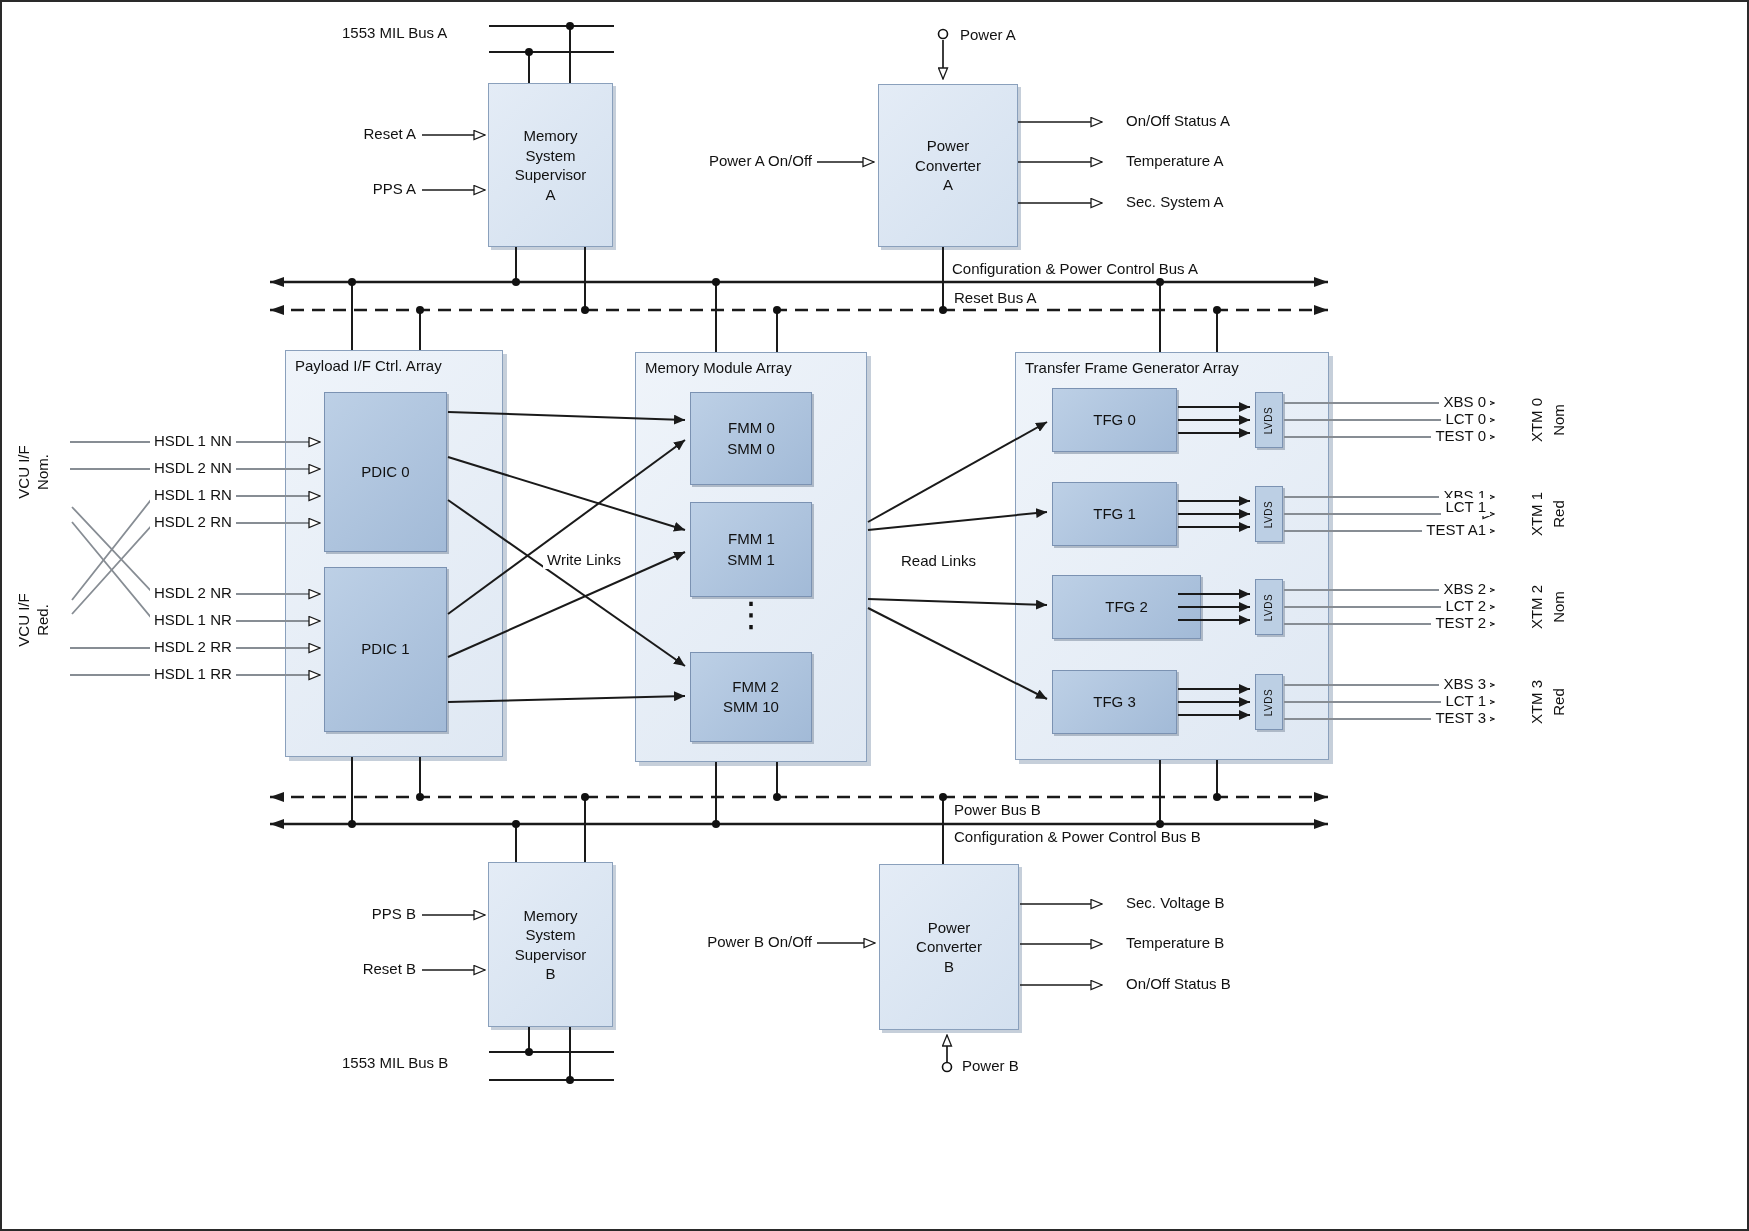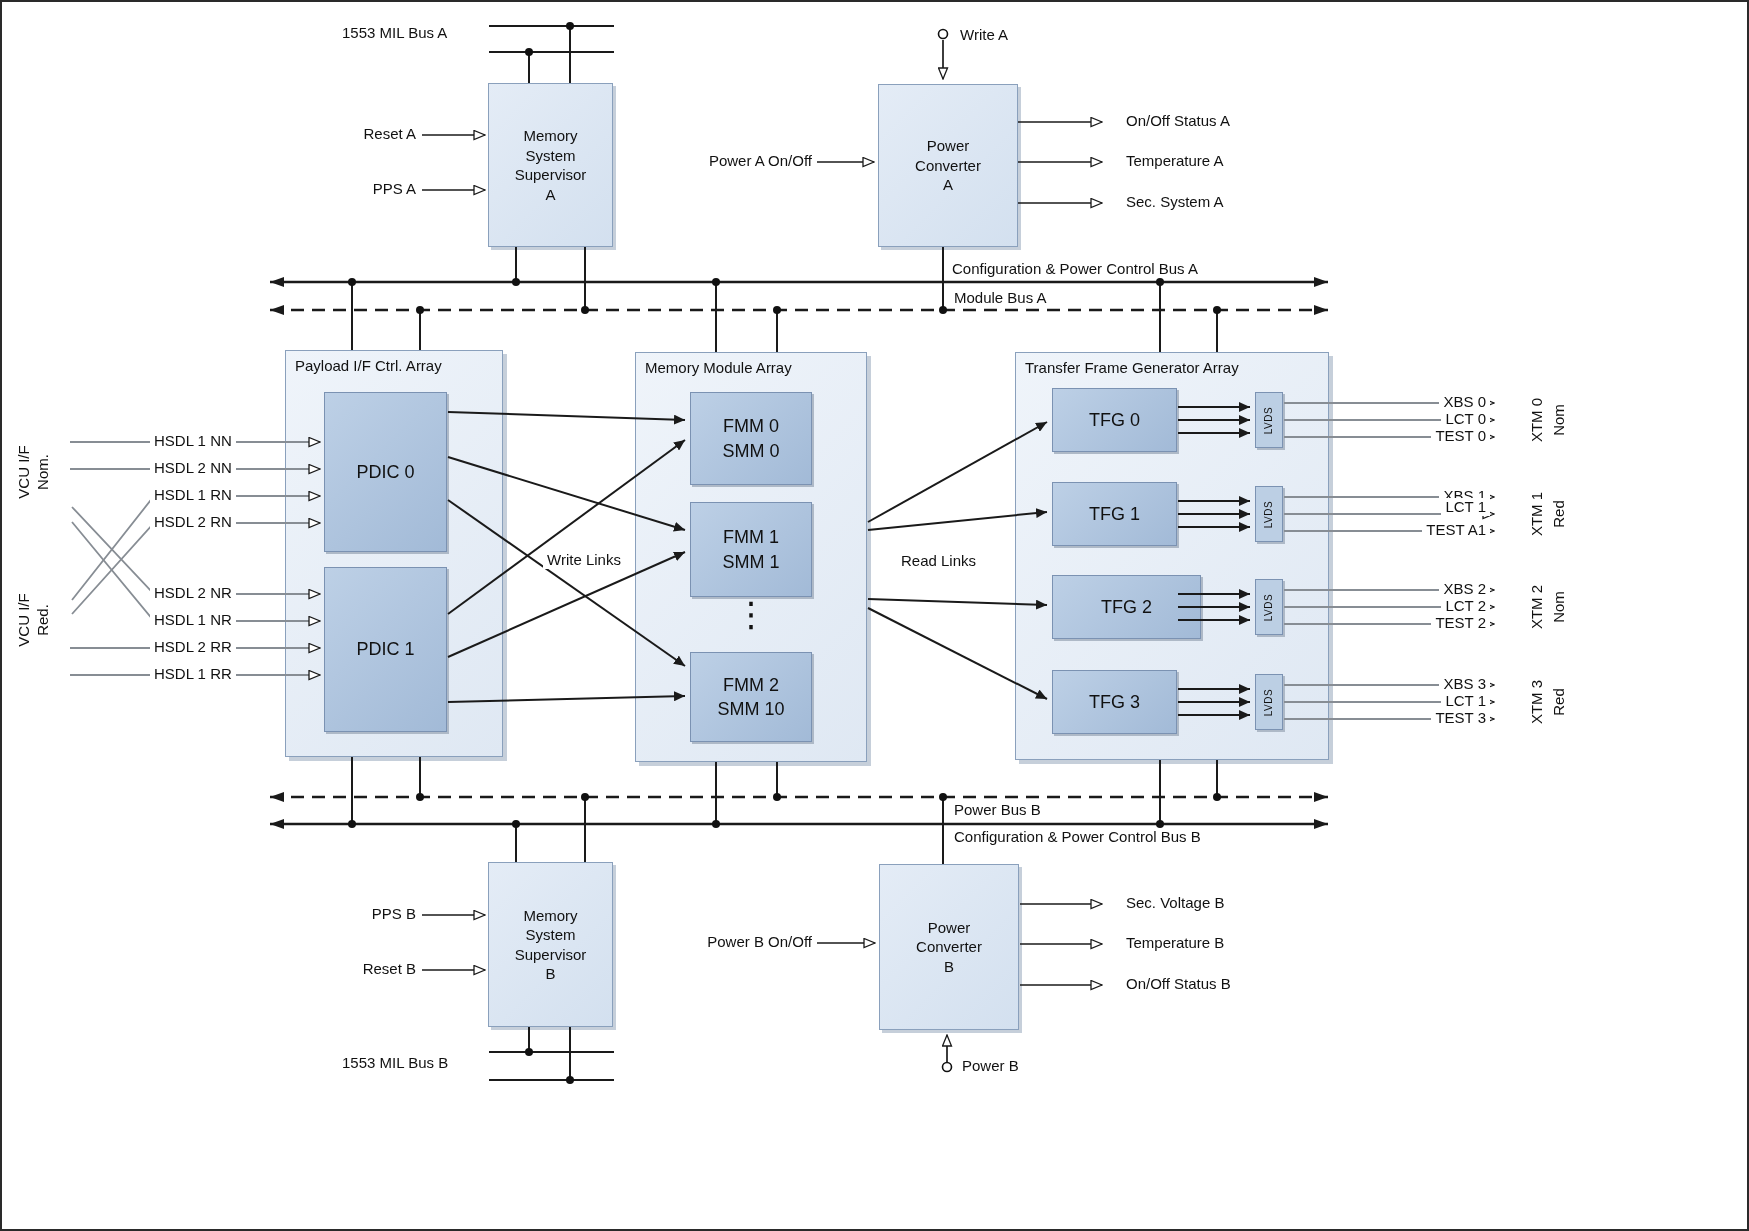--- a/index.html
+++ b/index.html
@@ -12,22 +12,22 @@
   .center { }
   .bg { background:#fff; padding:0 4px; }
   .container-block { position:absolute; border:1px solid #8aa0bc;
     background:linear-gradient(135deg,#eff4fa 0%,#dfe8f3 100%); box-shadow:4px 4px 0 #c6cfda; }
   .block { position:absolute; border:1px solid #8aa0bc;
     background:linear-gradient(135deg,#e4ecf6 0%,#d3e0ef 100%); box-shadow:3px 3px 0 #c6cfda;
     display:flex; align-items:center; justify-content:center; text-align:center;
     font-size:15px; line-height:1.3; white-space:pre-line; }
   .inner-block { position:absolute; border:1px solid #7b92b2;
     background:linear-gradient(135deg,#bdd0e6 0%,#a2bad7 100%); box-shadow:2px 2px 0 #aeb9c7;
-    display:flex; align-items:center; justify-content:center; text-align:center;
-    font-size:18px; line-height:1.35; white-space:pre-line; }
+    display:flex; align-items:center; justify-content:center; text-align:right;
+    font-size:15px; line-height:1.35; white-space:pre-line; }
   .lvds { position:absolute; border:1px solid #7b92b2; background:#bccfe4; box-shadow:2px 2px 0 #aeb9c7;
     display:flex; align-items:center; justify-content:center; }
   .lvds span { transform:rotate(-90deg); font-size:10px; letter-spacing:.5px; }
   .rot-lbl { position:absolute; width:64px; height:18px; display:flex; align-items:center; justify-content:center;
     transform:rotate(-90deg); font-size:15px; white-space:nowrap; }
   .vcu { position:absolute; width:90px; height:46px; transform:rotate(-90deg); text-align:center;
     font-size:15px; line-height:1.25; white-space:pre-line; }
   .ellipsis { position:absolute; font-size:34px; line-height:1; text-align:center; }
   
   .bus { stroke:#1a1a1a; stroke-width:2.4; fill:none; }
@@ -243,27 +243,27 @@
       <line class="gray" x1="1282" y1="622" x2="1492" y2="622" marker-end="url(#mO)"></line>
       <line class="gray" x1="1282" y1="683" x2="1492" y2="683" marker-end="url(#mO)"></line>
       <line class="gray" x1="1282" y1="700" x2="1492" y2="700" marker-end="url(#mO)"></line>
       <line class="gray" x1="1282" y1="717" x2="1492" y2="717" marker-end="url(#mO)"></line>
     </g>
   </svg>
 
   <div class="lbl center" style="left:340px;top:22px;width:140px">1553 MIL Bus A</div>
   <div class="lbl right" style="left:328px;top:123px;width:86px">Reset A</div>
   <div class="lbl right" style="left:328px;top:178px;width:86px">PPS A</div>
-  <div class="lbl nowrap" style="left:958px;top:24px">Write A</div>
+  <div class="lbl nowrap" style="left:958px;top:24px">Power A</div>
   <div class="lbl right" style="left:662px;top:150px;width:148px">Power A On/Off</div>
   <div class="lbl nowrap" style="left:1124px;top:110px">On/Off Status A</div>
   <div class="lbl nowrap" style="left:1124px;top:150px">Temperature A</div>
   <div class="lbl nowrap" style="left:1124px;top:191px">Sec. System A</div>
   <div class="lbl nowrap" style="left:950px;top:258px">Configuration &amp; Power Control Bus A</div>
-  <div class="lbl nowrap" style="left:952px;top:287px">Module Bus A</div>
+  <div class="lbl nowrap" style="left:952px;top:287px">Reset Bus A</div>
 
   <div class="vcu" style="left:-9px;top:447px">VCU I/F
 Nom.</div>
   <div class="vcu" style="left:-9px;top:595px">VCU I/F
 Red.</div>
 
   <div class="lbl bg nowrap" style="left:148px;top:430px">HSDL 1 NN</div>
   <div class="lbl bg nowrap" style="left:148px;top:457px">HSDL 2 NN</div>
   <div class="lbl bg nowrap" style="left:148px;top:484px">HSDL 1 RN</div>
   <div class="lbl bg nowrap" style="left:148px;top:511px">HSDL 2 RN</div>

